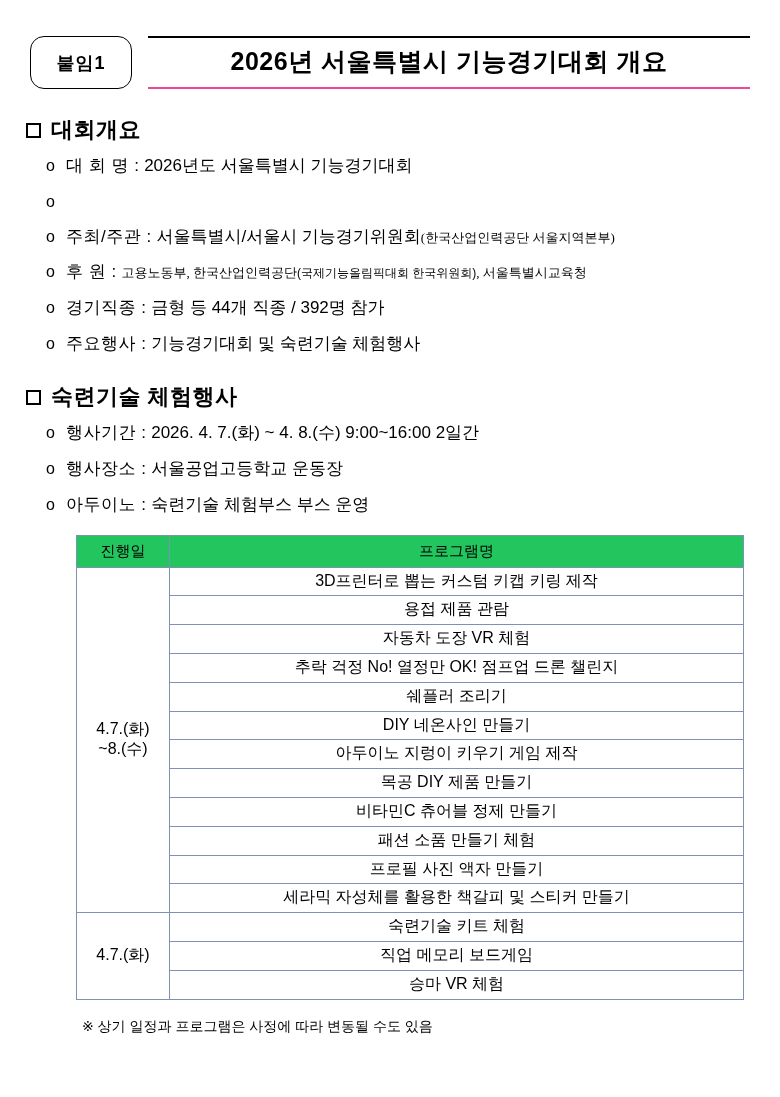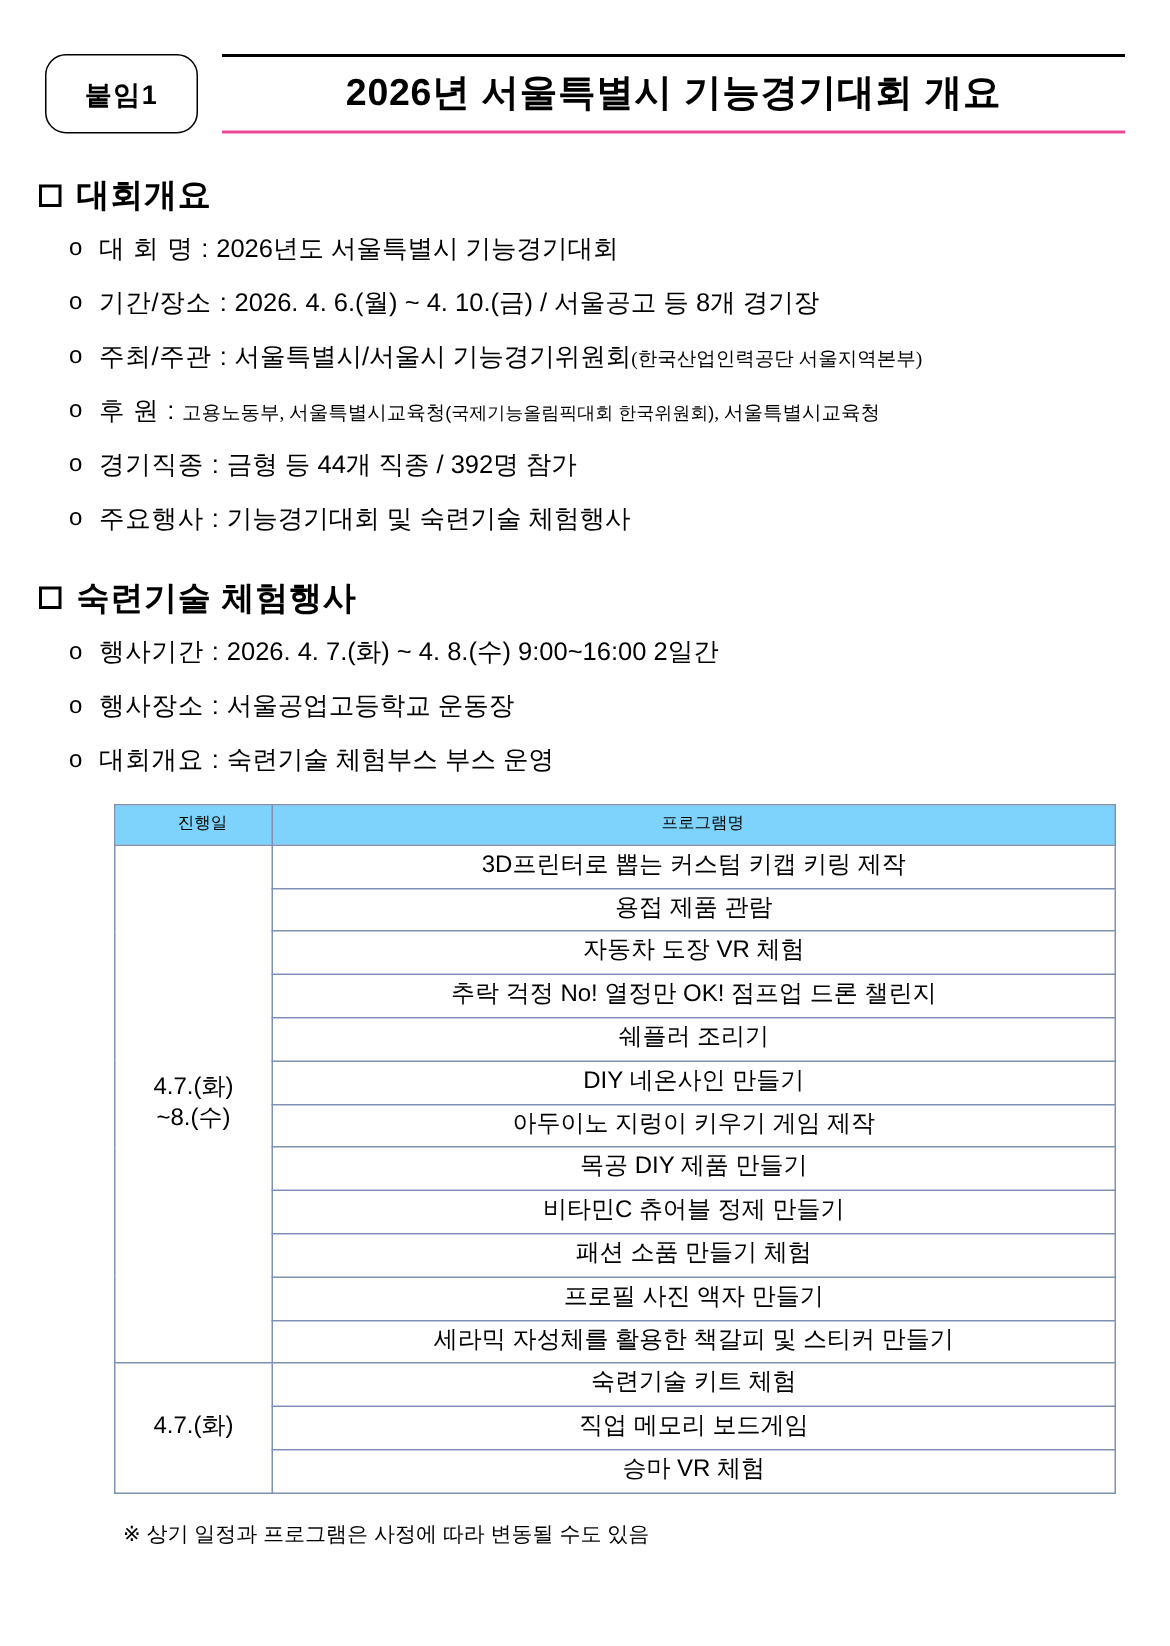--- a/index.html
+++ b/index.html
@@ -118,24 +118,24 @@
     table-layout: fixed;
   }
   table.prog th, table.prog td {
     border: 1px solid #7f90b5;
     text-align: center;
     font-size: 16px;
     padding: 3px 0 4px 0;
     line-height: 1.3;
   }
   table.prog thead th {
-    background: #7dd3fc;
-    font-size: 11px;
+    background: #22c55e;
+    font-size: 15px;
     font-weight: normal;
-    padding: 5px 0 6px 12px;
+    padding: 5px 0 6px 0;
   }
   table.prog th.col-date, table.prog td.col-date {
     width: 92px;
   }
   td.date-cell {
     font-size: 15px;
     line-height: 1.6;
   }
 
   .footnote {
@@ -163,39 +163,35 @@
   <div class="bullet">
     <span class="mark">o</span>
     <span class="body">
       <span class="label">대 회 명 :</span>
       <span>2026년도 서울특별시 기능경기대회</span>
     </span>
   </div>
 
   <div class="bullet">
     <span class="mark">o</span>
-    <span class="body">
-      <span class="label">기간/장소 :</span>
-      <span>2026. 4. 6.(월) ~ 4. 10.(금) / 서울공고 등 8개 경기장</span>
-    </span>
   </div>
 
   <div class="bullet">
     <span class="mark">o</span>
     <span class="body">
       <span class="label">주최/주관 :</span>
       <span>서울특별시/서울시 기능경기위원회</span><span class="small">(한국산업인력공단 서울지역본부)</span>
     </span>
   </div>
 
   <div class="bullet">
     <span class="mark">o</span>
     <span class="body">
       <span class="label">후      원 :</span>
-      <span class="small">고용노동부, 서울특별시교육청</span><span class="smaller">(국제기능올림픽대회 한국위원회)</span><span class="small">, 서울특별시교육청</span>
+      <span class="small">고용노동부, 한국산업인력공단</span><span class="smaller">(국제기능올림픽대회 한국위원회)</span><span class="small">, 서울특별시교육청</span>
     </span>
   </div>
 
   <div class="bullet">
     <span class="mark">o</span>
     <span class="body">
       <span class="label">경기직종 :</span>
       <span>금형 등 44개 직종 / 392명 참가</span>
     </span>
   </div>
@@ -225,21 +221,21 @@
     <span class="mark">o</span>
     <span class="body">
       <span class="label">행사장소 :</span>
       <span>서울공업고등학교 운동장</span>
     </span>
   </div>
 
   <div class="bullet">
     <span class="mark">o</span>
     <span class="body">
-      <span class="label">대회개요 :</span>
+      <span class="label">아두이노 :</span>
       <span>숙련기술 체험부스 부스 운영</span>
     </span>
   </div>
 
   <div class="table-wrap">
     <table class="prog">
       <thead>
         <tr>
           <th class="col-date">진행일</th>
           <th>프로그램명</th>

